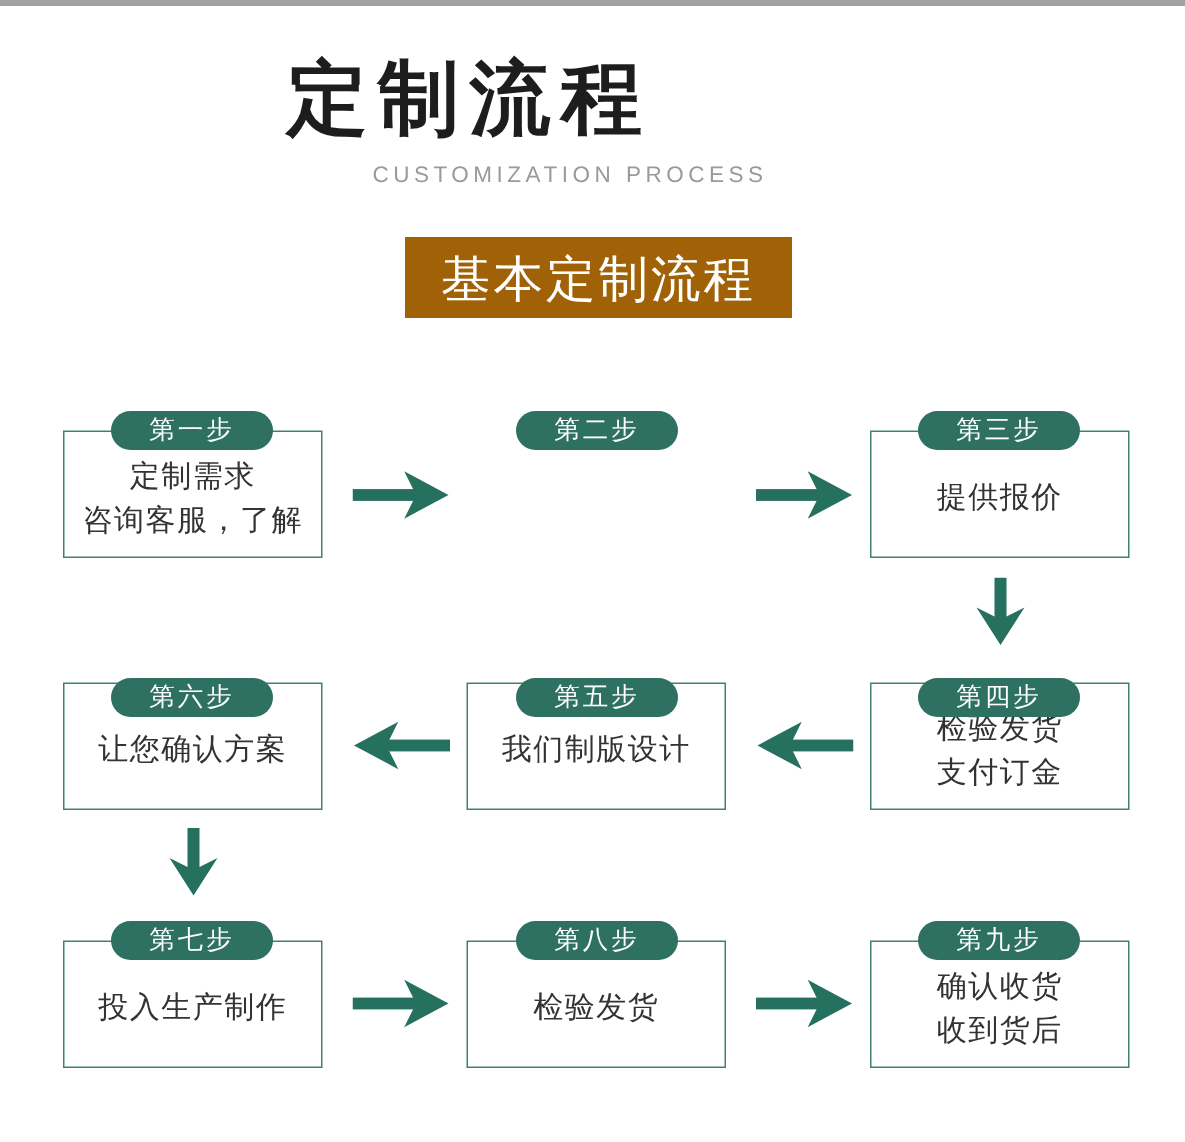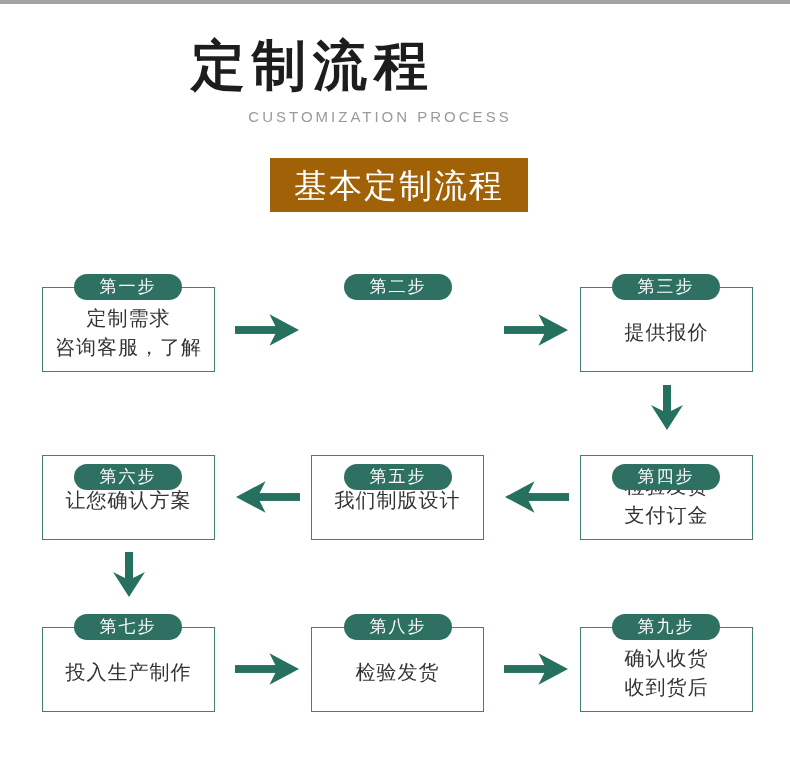--- a/index.html
+++ b/index.html
@@ -15,21 +15,21 @@
           font-size:33px;letter-spacing:2px;}
   .box{position:absolute;width:171px;height:83px;border:1px solid #418173;background:#ffffff;
        display:flex;align-items:center;justify-content:center;text-align:center;}
   .box-text{font-size:20px;color:#333333;line-height:1.45;letter-spacing:1px;padding-top:6px;}
   .badge{position:absolute;width:108px;height:26px;border-radius:13px;background:#2e7163;
          color:#ffffff;font-size:17px;line-height:26px;text-align:center;letter-spacing:2px;}
   
   .colA{left:42px;} .colB{left:311px;} .colC{left:580px;}
   .row1{top:287px;} .row2{top:455px;} .row3{top:627px;}
   .badgeA{left:74px;} .badgeB{left:344px;} .badgeC{left:612px;}
-  .badge-row1{top:274px;} .badge-row2{top:464px;} .badge-row3{top:614px;}
+  .badge-row1{top:274px;} .badge-row2{top:452px;} .badge-row3{top:614px;}
   .arrow{position:absolute;}
   .arrow svg{display:block;}
   .arrow-h{width:65px;height:34px;}
   .arrow-v{width:34px;height:46px;}
   .arrow-left svg{transform:scaleX(-1);}
   .arrow-fill{fill:#26705f;}
   .gap1{left:235px;} .gap2{left:504px;}
   .arrow-row1{top:313px;} .arrow-row2{top:480px;} .arrow-row3{top:652px;}
 </style>
 </head>

